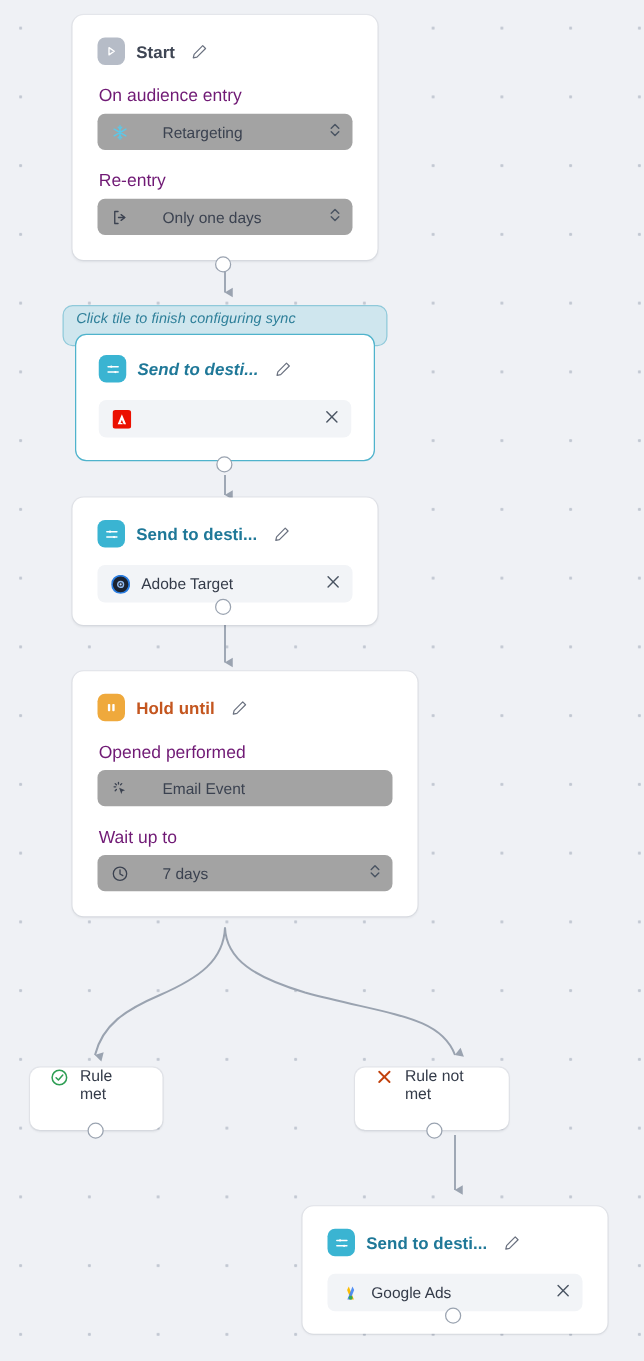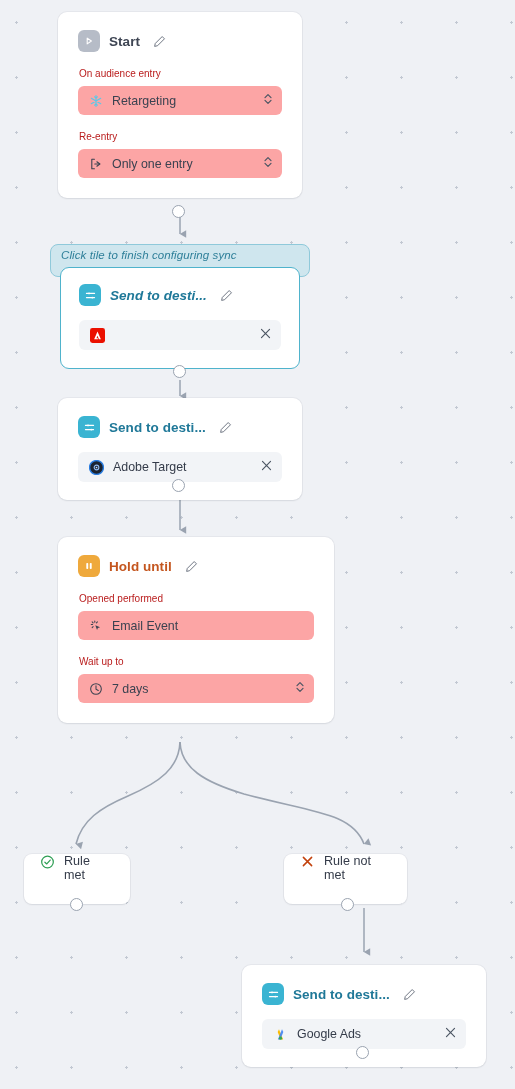--- a/index.html
+++ b/index.html
@@ -61,31 +61,31 @@
   .tile-icon.dest  { background: #3ab4d2; }
   .tile-icon.hold  { background: #efa93c; }
   .tile-title { font-size: 13.5px; font-weight: bold; letter-spacing: .05px; }
   .tile-title.start { color: #3f4654; }
   .tile-title.dest  { color: #1f7898; }
   .tile-title.hold  { color: #c4561f; }
   .pencil { margin-left: 4px; display: flex; align-items: center; }
 
   
   .field-label {
-    font-size: 10px;
-    color: #b91c1c;
+    font-size: 14px;
+    color: #701a75;
     margin: 16px 0 7px 1px;
   }
   .select, .readonly {
     height: 29px;
-    background: #fca5a5;
+    background: #a3a3a3;
     border-radius: 6px;
     display: flex;
     align-items: center;
-    gap: 9px;
+    gap: 27px;
     padding: 0 9px 0 10px;
     font-size: 12.4px;
     color: #3b4250;
   }
   .select .caret { margin-left: auto; }
   .fld-icon { width: 15px; height: 15px; flex: none; display: flex; align-items: center; justify-content: center; }
 
   
   .pill {
     margin-top: 14px;
@@ -180,21 +180,21 @@
 
     <div class="field-label">Re-entry</div>
     <div class="select">
       <span class="fld-icon">
         <svg width="14" height="14" viewBox="0 0 16 16" fill="none" stroke="#3b4250" stroke-width="1.25" stroke-linecap="round" stroke-linejoin="round">
           <path d="M6.2 2.5 H3.2 V13.5 H6.2"></path>
           <path d="M9 5.4 L12.4 8 L9 10.6"></path>
           <path d="M6.6 8 H12.2"></path>
         </svg>
       </span>
-      <span>Only one entry</span>
+      <span>Only one days</span>
       <span class="caret">
         <svg width="10" height="14" viewBox="0 0 10 14">
             <path d="M2 5.6 L5 2.6 L8 5.6 M2 8.4 L5 11.4 L8 8.4" fill="none" stroke="#4b5563" stroke-width="1.2" stroke-linecap="round" stroke-linejoin="round"></path>
           </svg>
       </span>
     </div>
   </div>
   <div class="port" style="left:114px; top:193px;"></div>
 </div>
 

